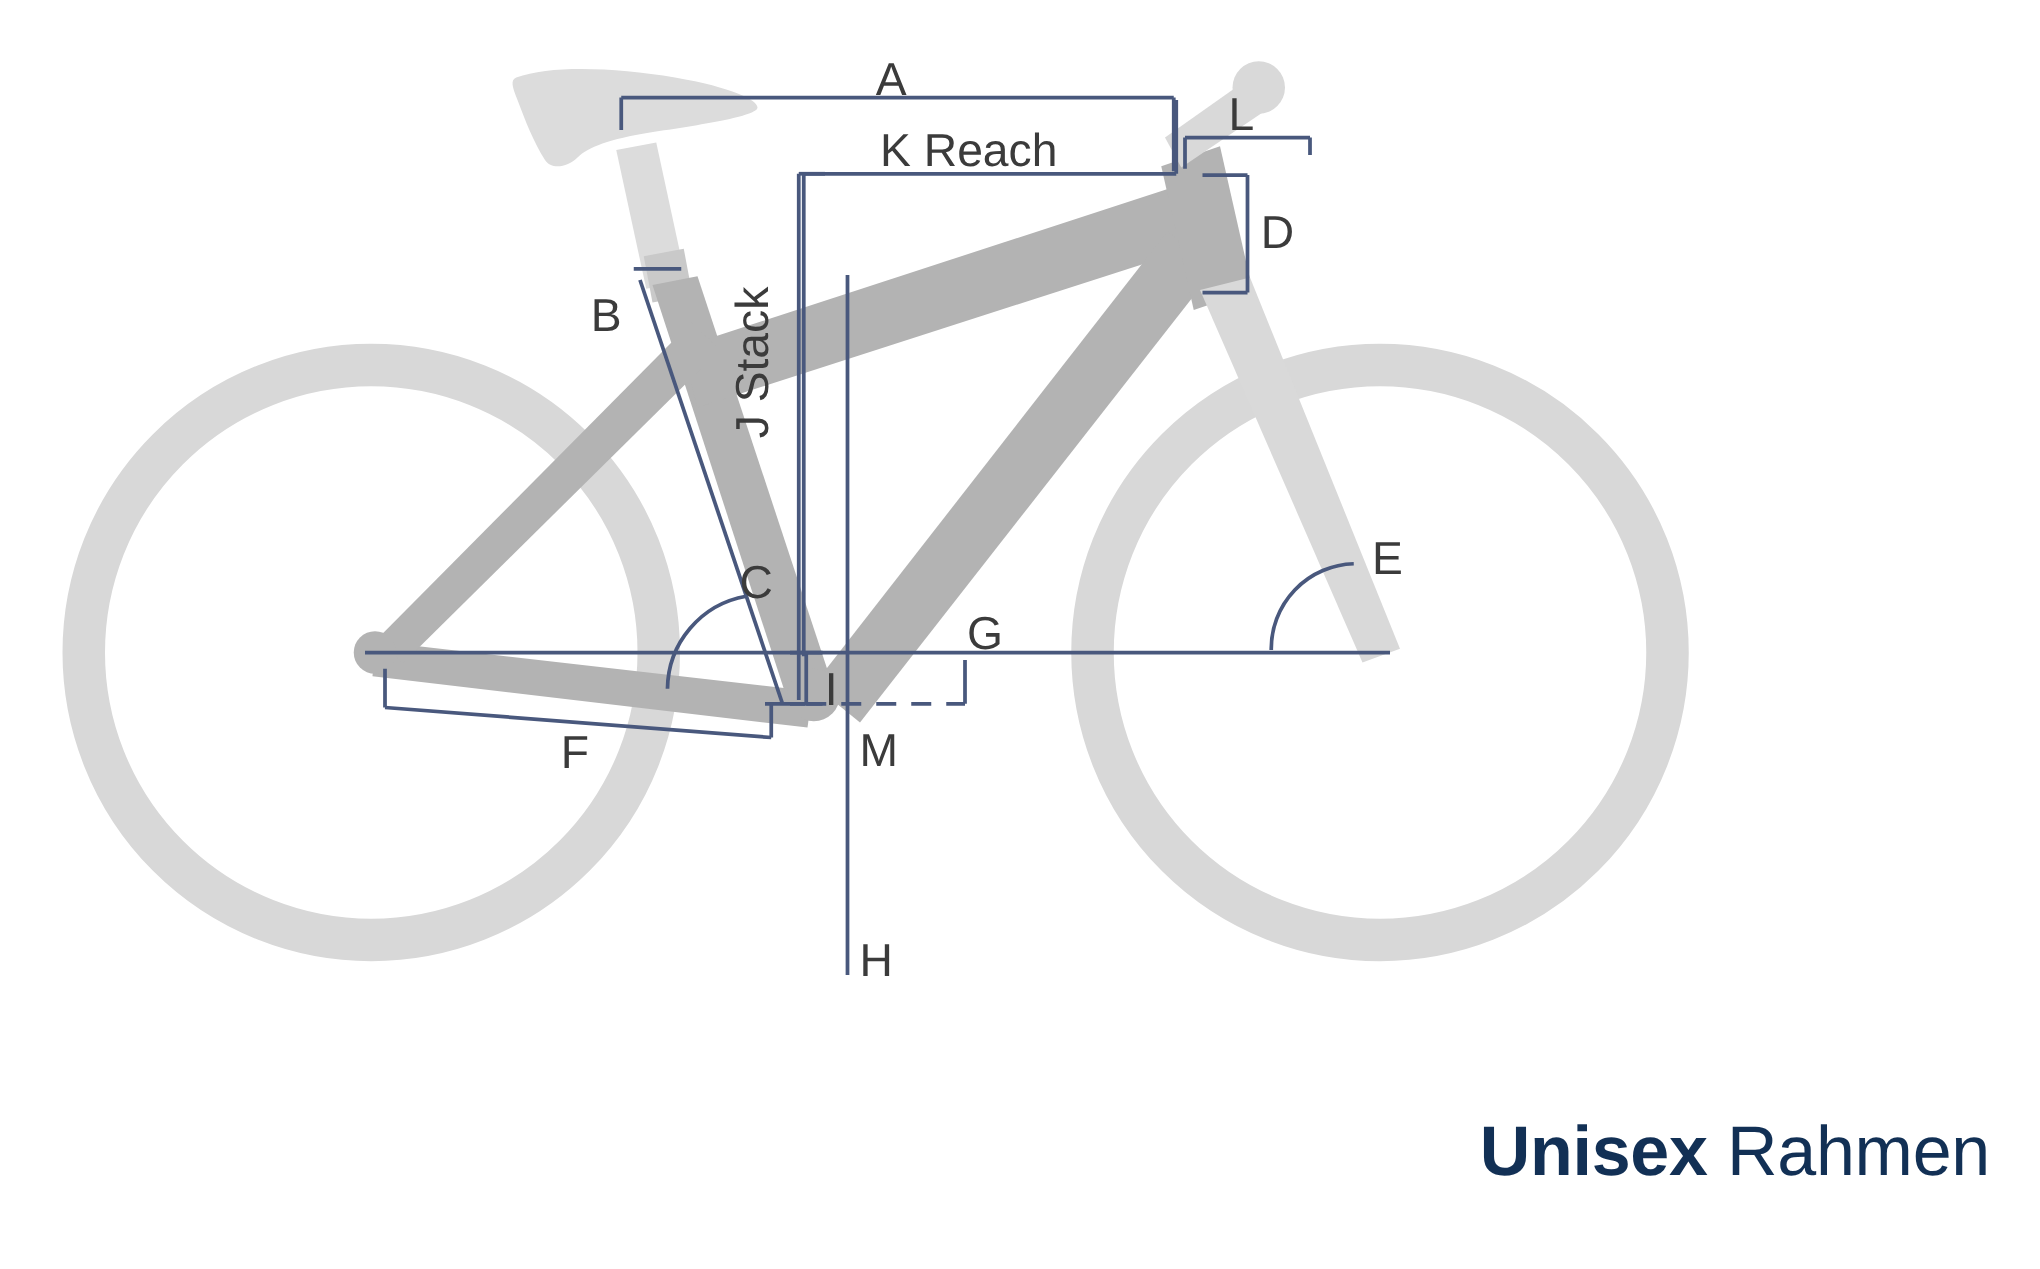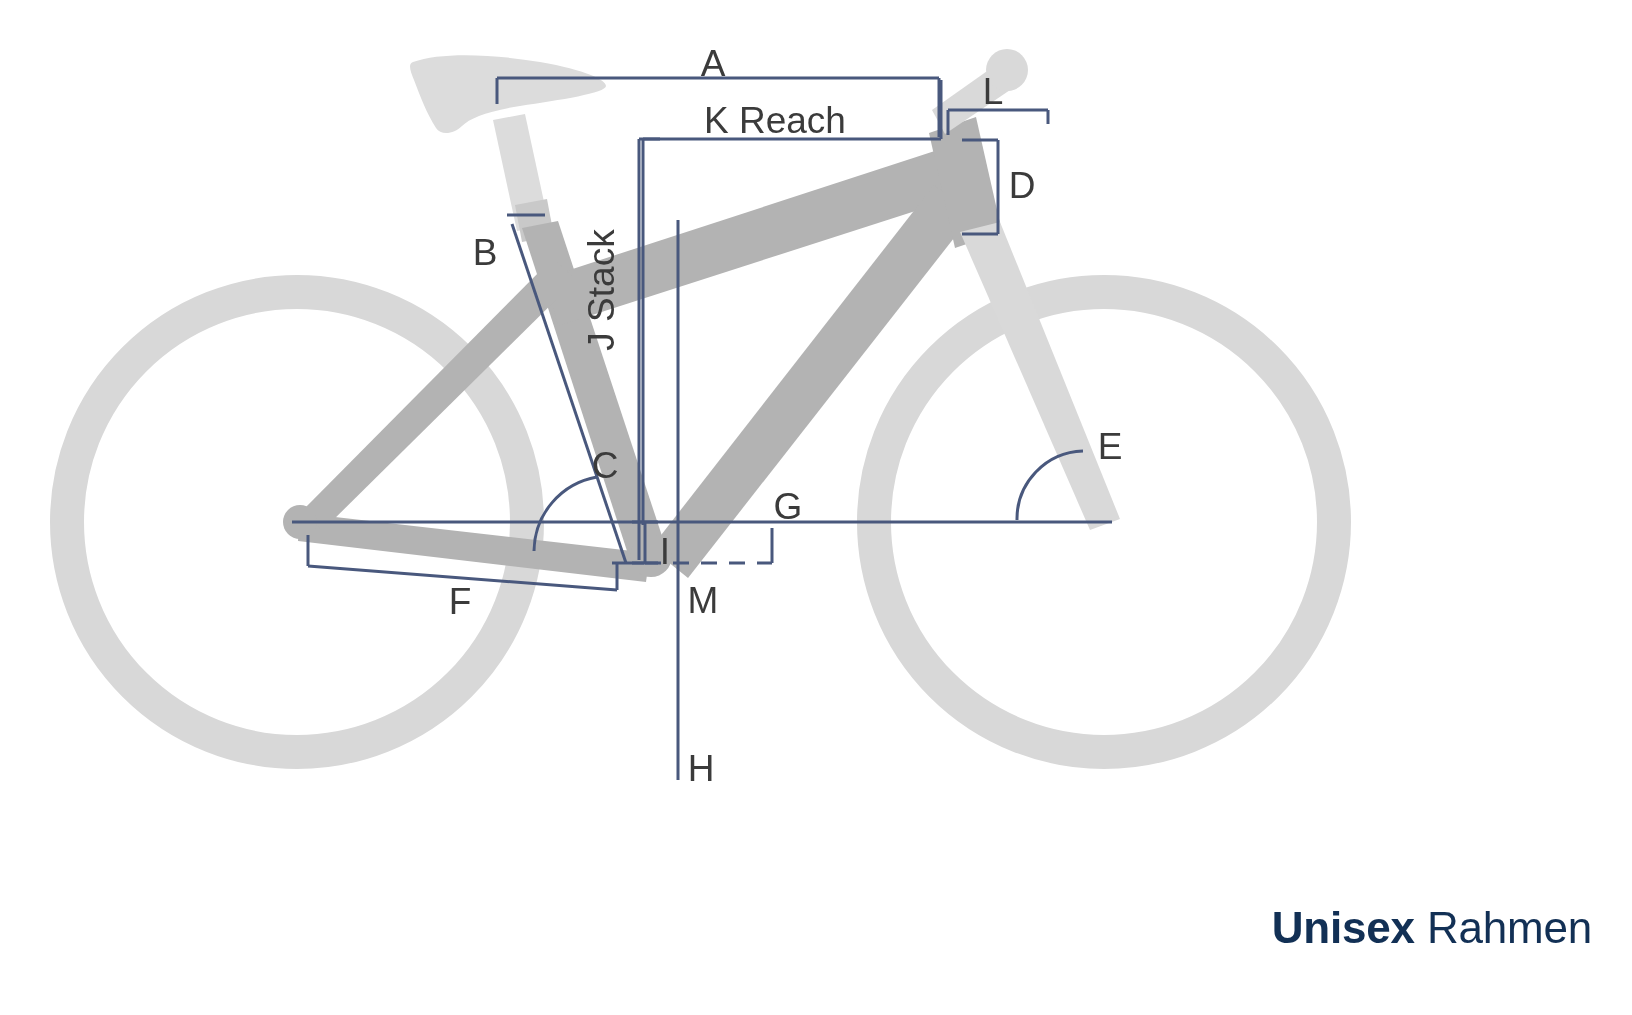--- a/index.html
+++ b/index.html
@@ -33,21 +33,21 @@
   .dim-label-word {
     font-family: "Liberation Sans", sans-serif;
     font-size: 37px;
     fill: #3b3b3b;
   }
   .caption {
     position: absolute;
     right: 40px;
     bottom: 62px;
     font-family: "Liberation Sans", sans-serif;
-    font-size: 44px;
+    font-size: 56px;
     color: #123055;
     white-space: nowrap;
     letter-spacing: -0.2px;
   }
   .caption .bold { font-weight: bold; }
   .caption .reg { font-weight: normal; }
 </style>
 </head>
 <body>
 

